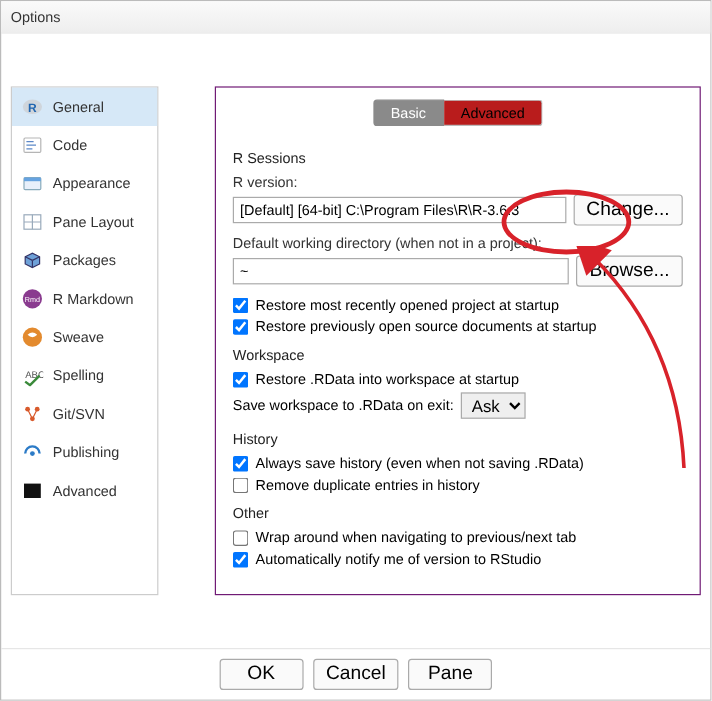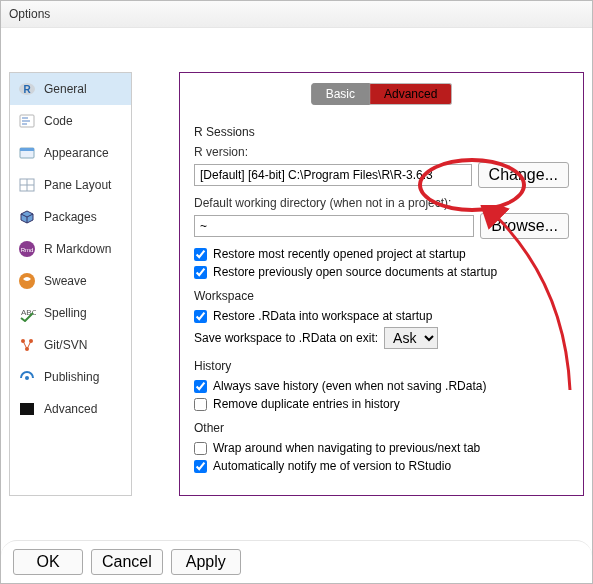--- a/index.html
+++ b/index.html
@@ -115,25 +115,24 @@
   }
   .cb-row { display: flex; align-items: center; gap: 6px; margin: 4px 0; }
   .cb-row input[type=checkbox]{ width:13px; height:13px; }
   select {
     border: 1px solid #aaa;
     font-size: 14px;
     padding: 1px 4px;
   }
   .footer {
     display: flex;
-    justify-content: flex-start;
+    justify-content: center;
     gap: 8px;
     padding: 8px 12px;
     border-top: 1px solid #e6e6e6;
-    border-radius: 16px;
   }
   .footer .btn { min-width: 70px; text-align:center; }
   .callout {
     position: absolute;
     left: 418px;
     top: 158px;
     width: 108px;
     height: 54px;
     border: 4px solid #d8222a;
     border-radius: 50%;
@@ -300,21 +299,21 @@
           <input type="checkbox" checked="" style="">
           <span>Automatically notify me of version to RStudio</span>
         </div>
       </div>
     </div>
   </div>
 
   <div class="footer">
     <button class="btn">OK</button>
     <button class="btn">Cancel</button>
-    <button class="btn">Apply</button>
+    <button class="btn">Pane</button>
   </div>
 </div>
 
 <div class="callout"></div>
 <svg class="arrow" viewBox="0 0 110 190">
   <defs>
     <marker id="ah" markerWidth="10" markerHeight="10" refX="2" refY="5" orient="auto">
       <path d="M0 0 L10 5 L0 10 Z" fill="#d8222a"></path>
     </marker>
   </defs>

